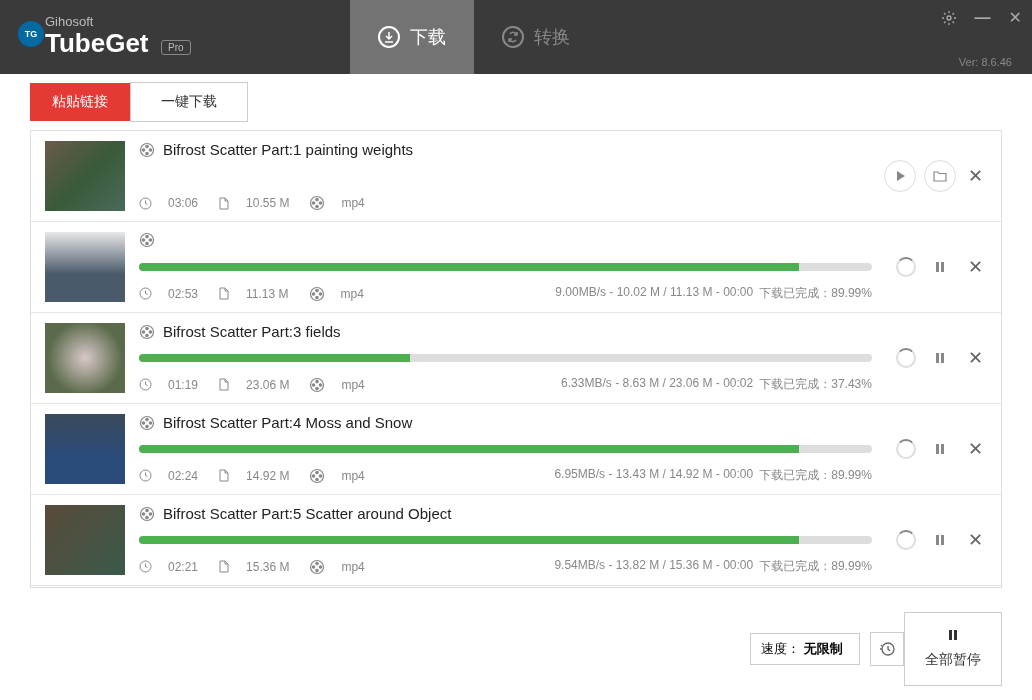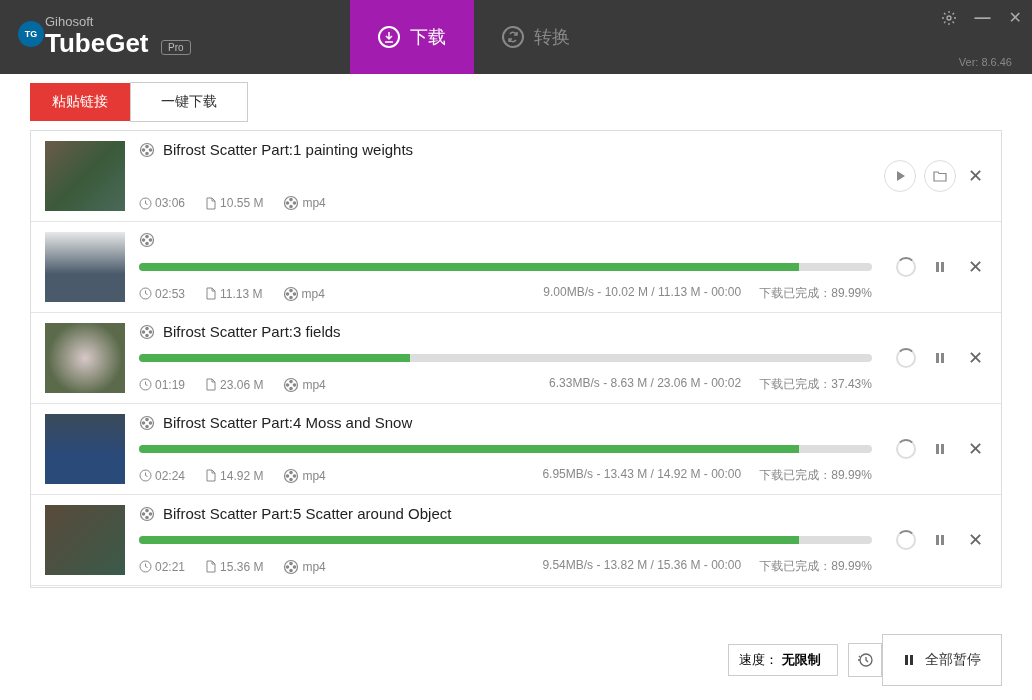--- a/index.html
+++ b/index.html
@@ -7,21 +7,21 @@
 
 .titlebar { height: 74px; background: #3a3a3a; display: flex; align-items: center; position: relative; }
 .logo-area { display: flex; align-items: flex-start; padding-left: 18px; }
 .logo-icon { width: 26px; height: 26px; background: #0369a1; border-radius: 50%; display: flex; align-items: center; justify-content: center; color: #fff; font-size: 9px; font-weight: bold; margin-top: 6px; margin-right: 1px; }
 .brand-small { color: #bbb; font-size: 13px; line-height: 1; }
 .brand-big { color: #fff; font-size: 26px; font-weight: bold; line-height: 1.2; }
 .pro-badge { display: inline-block; border: 1px solid #888; color: #bbb; font-size: 10px; padding: 1px 6px; border-radius: 3px; margin-left: 8px; vertical-align: middle; }
 
 .tabs { display: flex; height: 100%; position: absolute; left: 350px; top: 0; }
 .tab { display: flex; align-items: center; justify-content: center; padding: 0 28px; color: #888; font-size: 18px; gap: 10px; cursor: pointer; }
-.tab.active { background: #a21caf; color: #fff; }
+.tab.active { background: #737373; color: #fff; }
 .tab-icon { width: 22px; height: 22px; border: 2px solid currentColor; border-radius: 50%; display: flex; align-items: center; justify-content: center; }
 .tab-icon svg { width: 12px; height: 12px; }
 
 .win-controls { position: absolute; right: 10px; top: 8px; display: flex; gap: 18px; color: #aaa; align-items: center; }
 .win-controls span { cursor: pointer; font-size: 16px; }
 .version { position: absolute; right: 20px; bottom: 6px; color: #888; font-size: 11px; }
 
 .toolbar { height: 56px; display: flex; align-items: center; padding: 0 30px; }
 .paste-btn { background: #e53935; color: #fff; border: none; padding: 10px 22px; font-size: 14px; cursor: pointer; }
 .onekey-btn { background: #fff; border: 1px solid #ccc; padding: 10px 30px; font-size: 14px; color: #333; cursor: pointer; }
@@ -39,35 +39,35 @@
 
 .item-content { flex: 1; display: flex; flex-direction: column; justify-content: space-between; }
 .item-title-row { display: flex; align-items: center; gap: 8px; }
 .item-title { font-size: 15px; color: #222; font-weight: 500; }
 .film-icon { color: #888; }
 
 .progress-bar { height: 8px; background: #ddd; border-radius: 4px; overflow: hidden; margin: 4px 0; }
 .progress-fill { height: 100%; background: #4caf50; }
 
 .meta-row { display: flex; align-items: center; gap: 20px; color: #888; font-size: 12px; }
-.meta-item { display: flex; align-items: center; gap: 3px; }
-.meta-right { margin-left: auto; display: flex; gap: 18px; }
+.meta-item { display: flex; align-items: center; gap: 16px; }
+.meta-right { margin-left: auto; display: flex; gap: 6px; }
 .status-text { color: #888; white-space: nowrap; }
 
 .item-actions { display: flex; align-items: center; gap: 8px; margin-left: 10px; }
 .action-btn { width: 32px; height: 32px; border: 1px solid #ddd; border-radius: 50%; background: #fff; display: flex; align-items: center; justify-content: center; color: #888; cursor: pointer; }
 .action-btn.borderless { border: none; }
 .spinner { width: 20px; height: 20px; border: 2px solid #ddd; border-top-color: #888; border-radius: 50%; }
 .close-x { font-size: 18px; color: #666; cursor: pointer; padding: 0 4px; }
 
 .footer { position: absolute; bottom: 14px; left: 30px; right: 30px; display: flex; align-items: center; justify-content: flex-end; }
 .speed-control { display: flex; align-items: center; gap: 10px; }
 .speed-combo { border: 1px solid #ccc; padding: 6px 10px; font-size: 13px; min-width: 110px; }
 .history-btn { width: 34px; height: 34px; border: 1px solid #ccc; display: flex; align-items: center; justify-content: center; cursor: pointer; color: #666; }
-.pause-all-btn { border: 1px solid #ccc; padding: 16px 20px; font-size: 14px; color: #333; background: #fff; cursor: pointer; display: flex; align-items: center; gap: 10px; }
+.pause-all-btn { border: 1px solid #ccc; padding: 16px 20px; font-size: 14px; color: #333; background: #fff; cursor: pointer; display: flex; align-items: center; gap: 10px; flex-direction: column; }
 
 svg { display: block; }
 </style>
 </head>
 <body>
 
 <div class="titlebar">
   <div class="logo-area">
     <div class="logo-icon">TG</div>
     <div>

